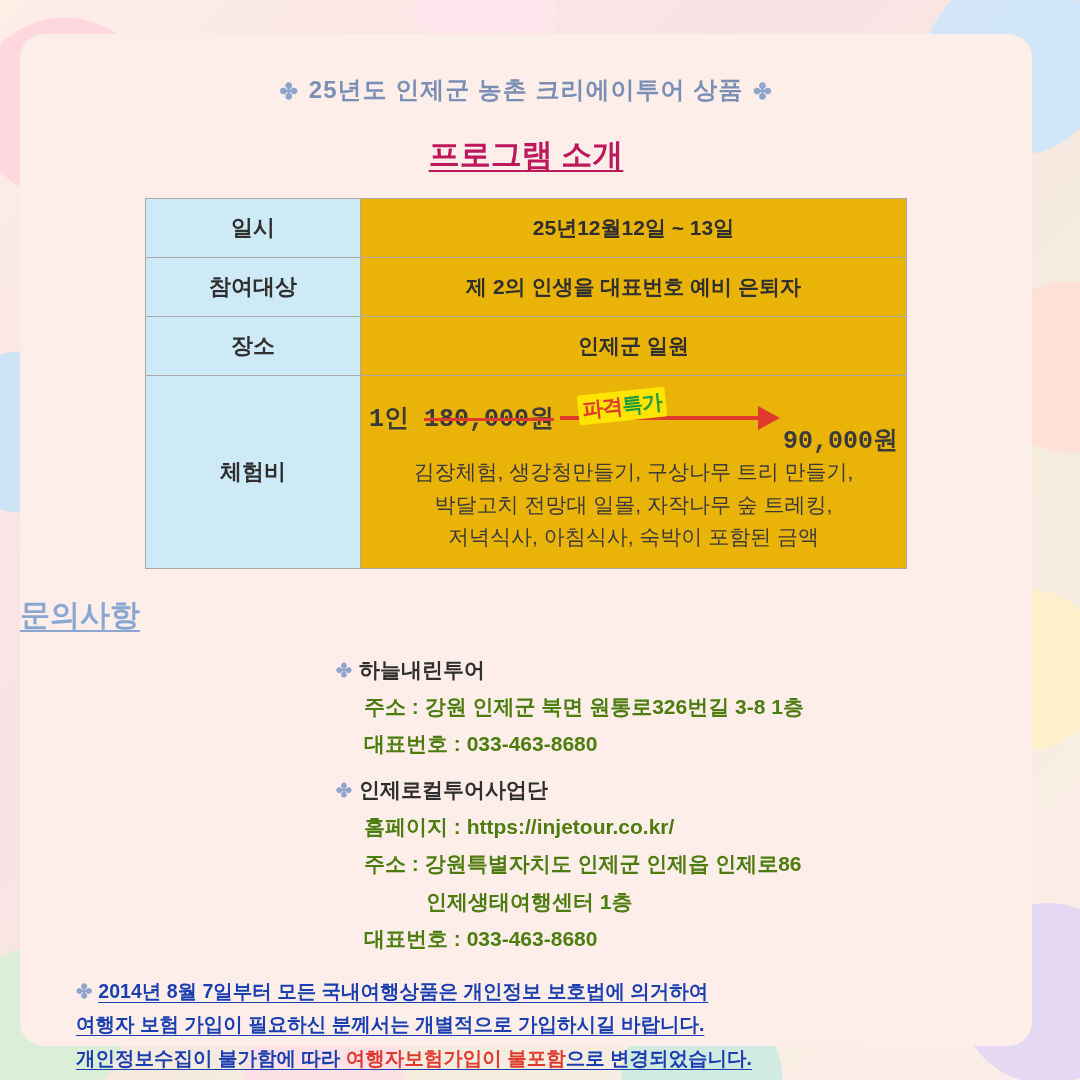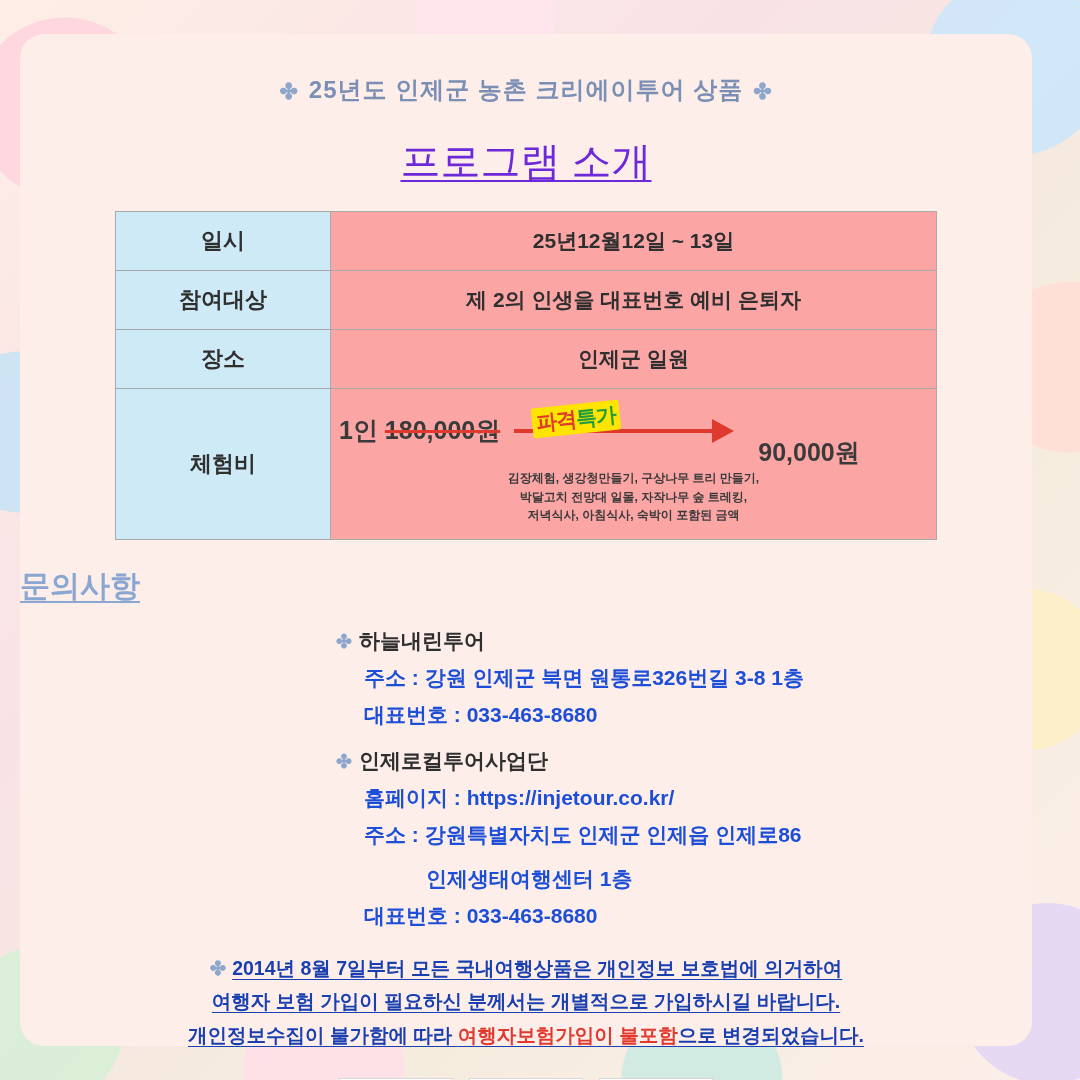--- a/index.html
+++ b/index.html
@@ -59,34 +59,34 @@
   .top-title .clover {
     color: #8fa6cc;
     font-size: 22px;
     vertical-align: middle;
     padding: 0 10px;
   }
 
   .section-title {
     text-align: center;
     margin-top: 28px;
-    font-size: 40px;
-    font-weight: normal;
-    color: #6d28d9;
+    font-size: 31px;
+    font-weight: bold;
+    color: #be185d;
     text-decoration: underline;
     text-underline-offset: 5px;
     text-decoration-thickness: 2px;
   }
 
   
   table.info {
     margin: 22px auto 0 auto;
     border-collapse: collapse;
-    width: 822px;
-    background: #fca5a5;
+    width: 762px;
+    background: #eab308;
     table-layout: fixed;
   }
   table.info td {
     border: 1px solid #a9a9a9;
     vertical-align: middle;
   }
   td.label {
     width: 214px;
     background: #cfeaf7;
     text-align: center;
@@ -104,22 +104,23 @@
     border-radius: 28px;
   }
 
   
   .fee-cell { padding: 14px 8px 18px 8px; }
   .fee-line {
     position: relative;
     height: 54px;
     display: flex;
     align-items: center;
-    justify-content: flex-start;
-    gap: 8px;
+    justify-content: center;
+    gap: 0;
+    font-family: Liberation Mono, monospace;
   }
   .fee-old {
     font-size: 25px;
     font-weight: bold;
     color: #3a3a3a;
     white-space: nowrap;
   }
   .fee-old .strike {
     text-decoration: line-through;
     text-decoration-color: #e03a2f;
@@ -167,23 +168,23 @@
   .badge .green { color: #1f9c3d; }
   .fee-new {
     font-size: 25px;
     font-weight: bold;
     color: #3a3a3a;
     white-space: nowrap;
     margin-top: 44px;
   }
   .fee-note {
     margin-top: 12px;
-    font-size: 12px;
+    font-size: 21px;
     line-height: 1.55;
-    font-weight: bold;
+    font-weight: normal;
     color: #3a3a3a;
     text-align: center;
   }
 
   
   .contact-title {
     margin-top: 26px;
     font-size: 30px;
     font-weight: bold;
     color: #8aa7d2;
@@ -204,32 +205,31 @@
     margin-top: 20px;
   }
   .org .clover-s {
     color: #8fa6cc;
     margin-right: 7px;
     font-size: 19px;
   }
   .org-line {
     font-size: 21px;
     font-weight: bold;
-    color: #1d4ed8;
+    color: #4d7c0f;
     margin-top: 9px;
     padding-left: 28px;
   }
-  .org-line.cont { padding-left: 90px; margin-top: 16px; }
+  .org-line.cont { padding-left: 90px; margin-top: 10px; }
   .gap { margin-top: 18px; }
 
   
   .notice {
     margin: 22px auto 0 auto;
     width: 900px;
-    text-align: center;
     font-size: 19.5px;
     font-weight: bold;
     line-height: 1.72;
     color: #1a3fb0;
     text-decoration: underline;
     text-underline-offset: 4px;
   }
   .notice .clover-s {
     color: #8fa6cc;
     margin-right: 6px;

